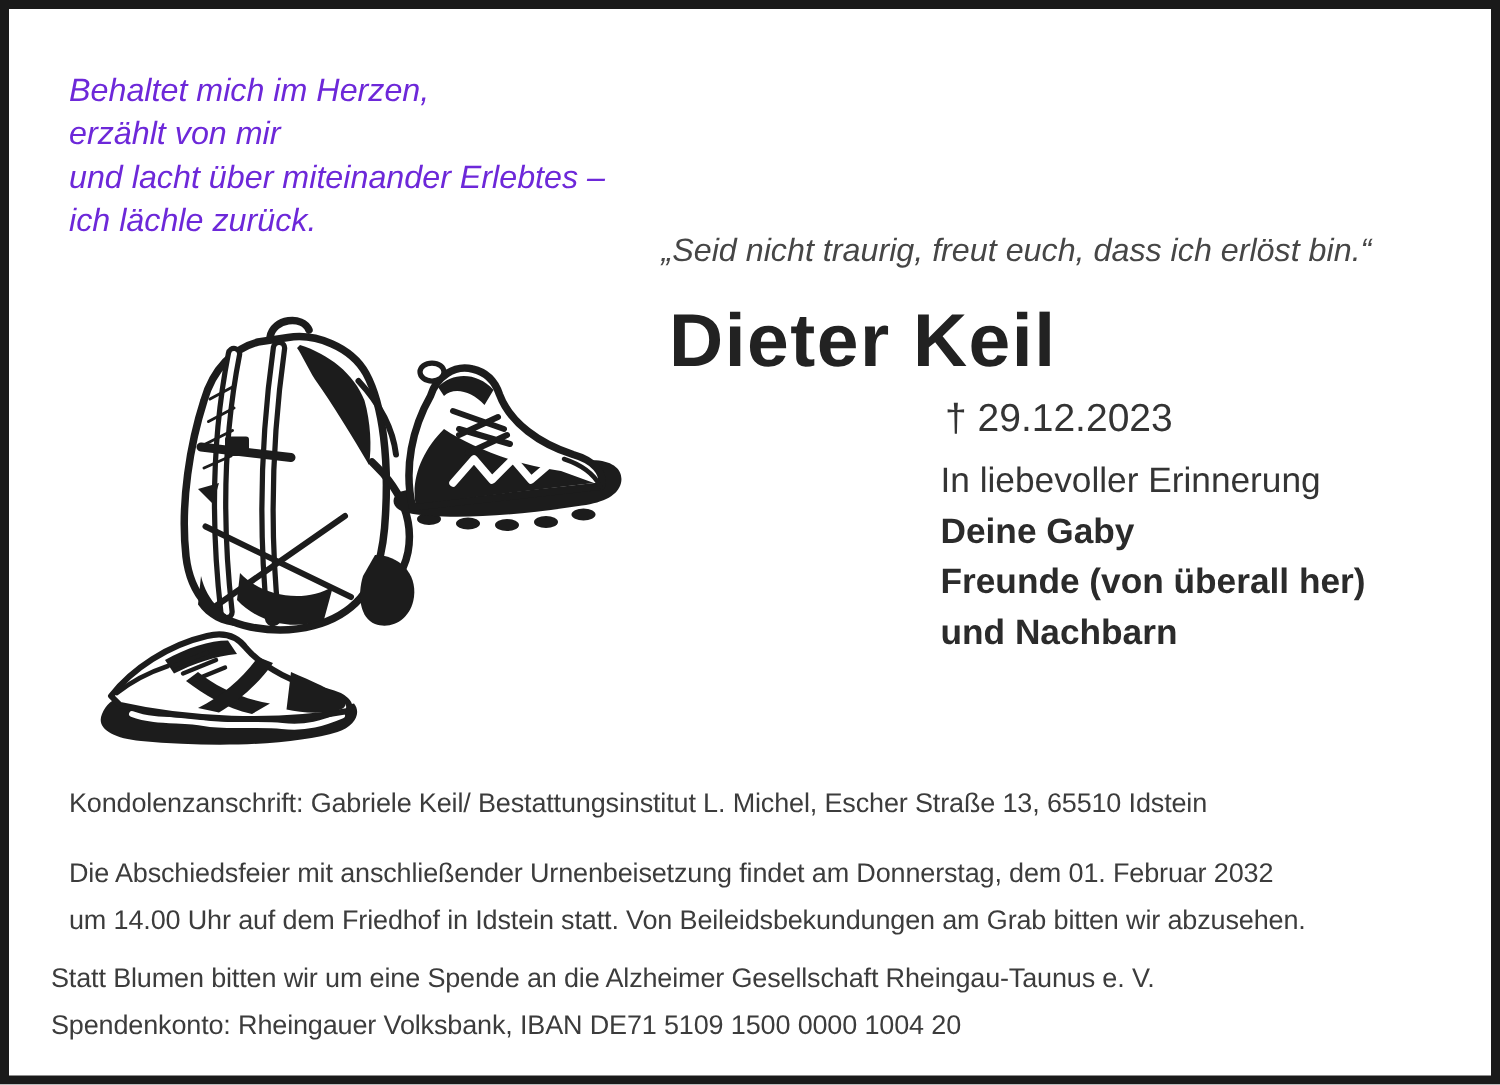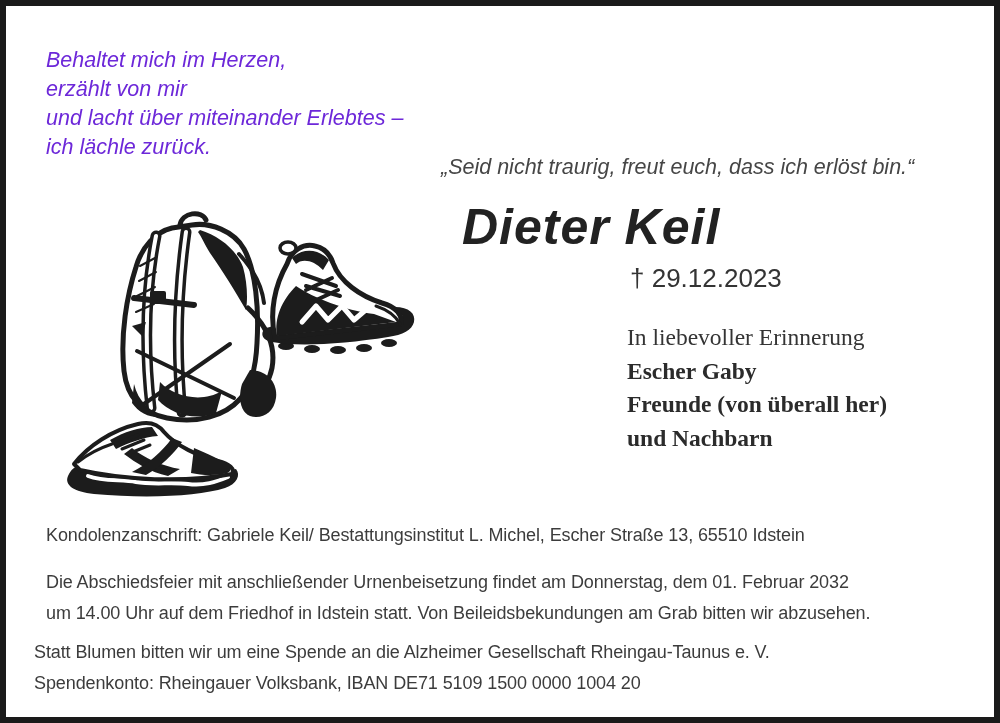--- a/index.html
+++ b/index.html
@@ -15,30 +15,30 @@
   }
   .poem{
     position:absolute;left:40px;top:40px;
     font-style:italic;font-size:21.5px;line-height:29px;color:#6d28d9;
   }
   .quote{
     position:absolute;left:435px;top:149px;
     font-style:italic;font-size:21.5px;color:#464646;white-space:nowrap;
   }
   .name{
-    position:absolute;left:456px;top:192px;
-    font-weight:bold;font-style:italic;font-size:50px;color:#222;
+    position:absolute;left:440px;top:192px;
+    font-weight:bold;font-size:50px;color:#222;
     letter-spacing:1px;white-space:nowrap;
   }
   .dates{position:absolute;left:438px;top:257px;width:420px;height:32px;font-size:26px;color:#343434;}
   .dates .birth{position:absolute;left:0;top:0;white-space:nowrap;}
   .dates .death{position:absolute;left:186px;top:0;white-space:nowrap;}
   .mourners{
-    position:absolute;left:621px;top:315px;
-    font-size:23.5px;line-height:33.5px;color:#343434;white-space:nowrap;font-family:Liberation Serif, serif;
+    position:absolute;left:621px;top:298px;
+    font-size:23.5px;line-height:33.5px;color:#343434;white-space:nowrap;
   }
   .mourners .intro{font-weight:normal;}
   .mourners .bold{font-weight:bold;color:#2b2b2b;}
   .bottom{font-size:18px;line-height:31px;letter-spacing:-0.1px;color:#3c3c3c;white-space:nowrap;}
   .kondolenz{position:absolute;left:40px;top:514px;}
   .farewell{position:absolute;left:40px;top:561px;}
   .donation{position:absolute;left:28px;top:631px;}
   .art{position:absolute;left:38px;top:180px;width:400px;height:320px;}
 </style>
 </head>
@@ -56,21 +56,21 @@
   <div class="quote">„Seid nicht traurig, freut euch, dass ich erlöst bin.“</div>
 
   <div class="name">Dieter Keil</div>
 
   <div class="dates">
     <span class="death">† 29.12.2023</span>
   </div>
 
   <div class="mourners">
     <div class="intro">In liebevoller Erinnerung</div>
-    <div class="bold">Escher Gaby</div>
+    <div class="bold">Deine Gaby</div>
     <div class="bold">Freunde (von überall her)</div>
     <div class="bold">und Nachbarn</div>
   </div>
 
   <svg class="art" viewBox="0 0 400 320" fill="none" stroke-linecap="round" stroke-linejoin="round" aria-hidden="true">
 
     <g>
       <path d="M128,42 C112,46 98,60 92,81 C83,109 76,149 80,185 C83,211 98,227 123,232
                C153,238 181,230 196,213 C208,200 212,179 213,157 C215,123 212,85 200,63
                C190,45 166,36 148,39 Z" fill="#ffffff" stroke="#1c1c1c" stroke-width="5"></path>

